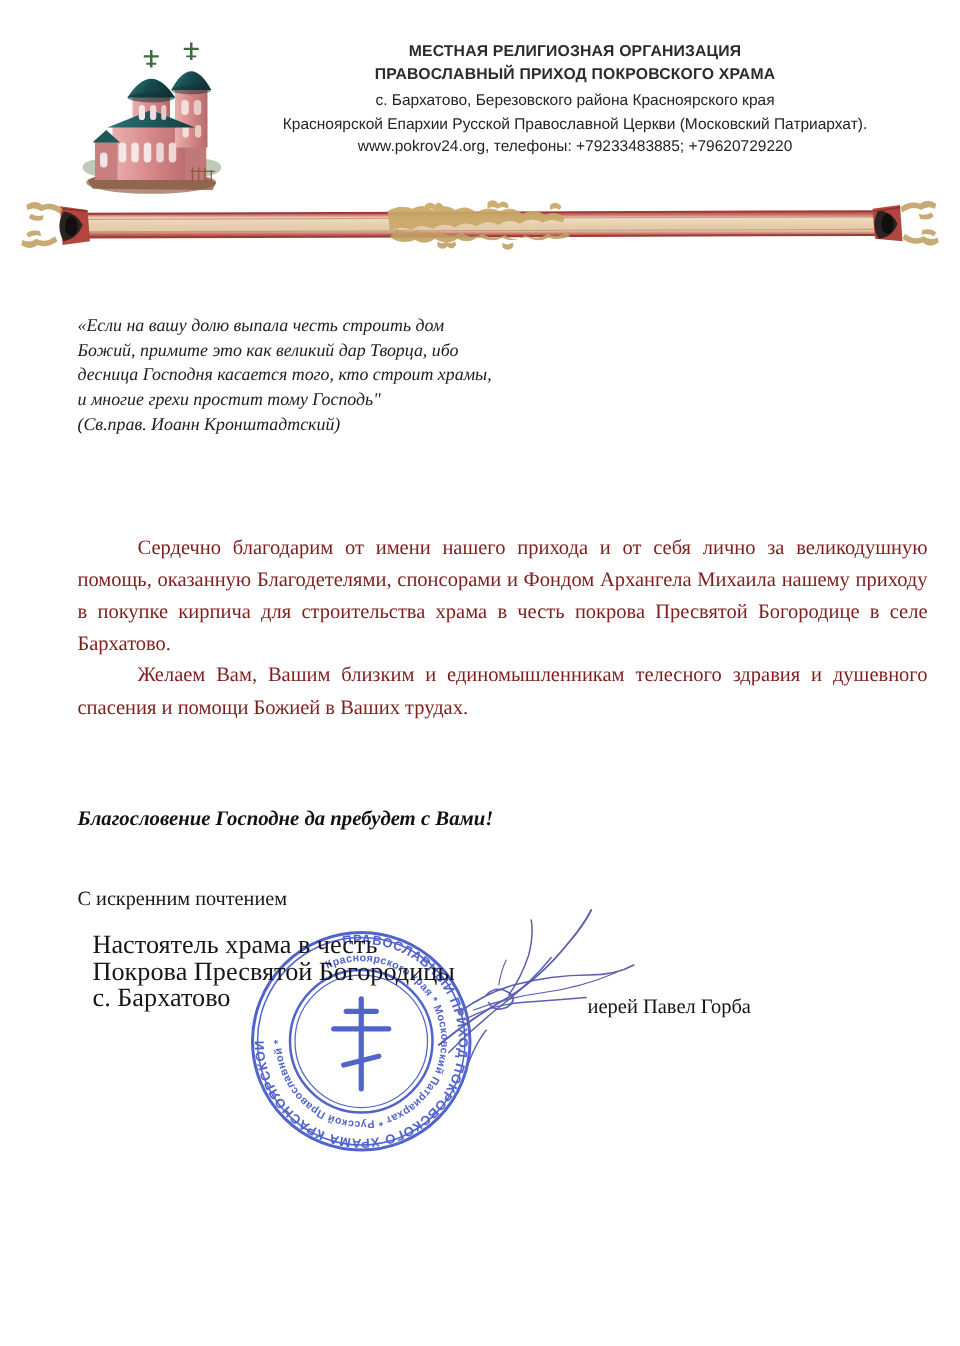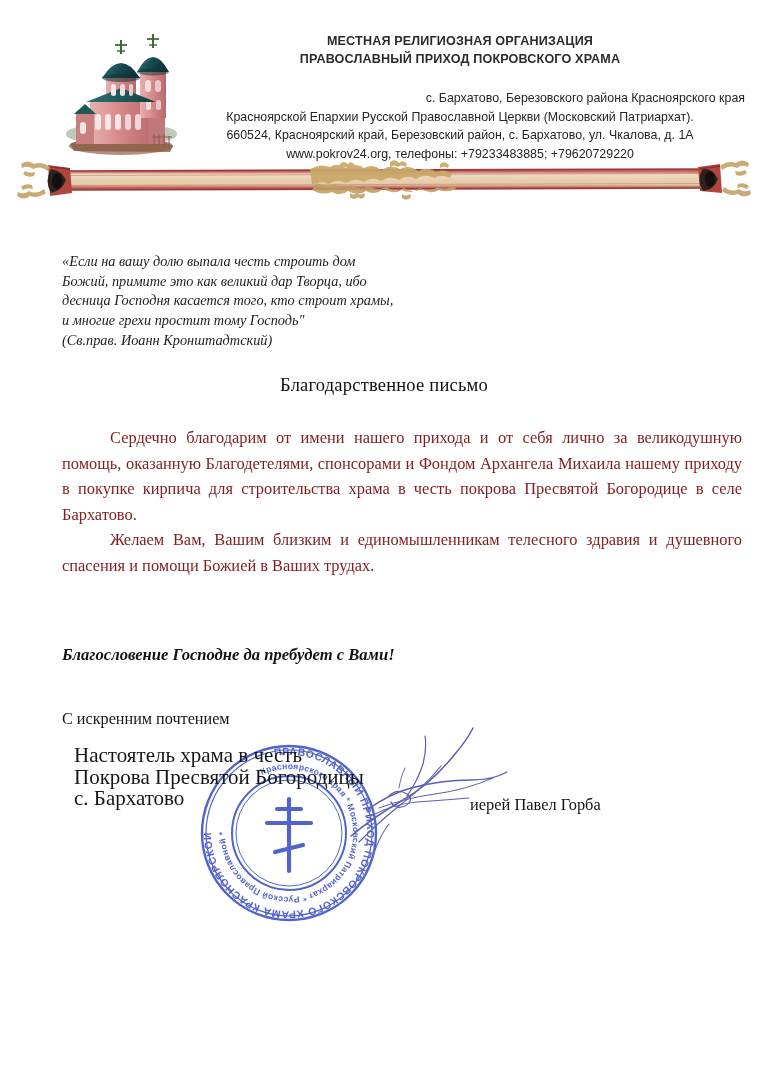--- a/index.html
+++ b/index.html
@@ -49,21 +49,21 @@
     line-height: 18px;
     white-space: nowrap;
   }
   .org-line-3, .org-line-4, .org-line-5, .org-line-6 {
     font-weight: normal;
     font-size: 12.4px;
     line-height: 18.5px;
     white-space: nowrap;
     color: #242424;
   }
-  .org-line-3 { margin-top: 21px; text-align: right; }
+  .org-line-3 { margin-top: 3px; }
 
   
   .divider {
     position: absolute;
     left: 10px;
     top: 155px;
     width: 748px;
     height: 46px;
   }
   .divider svg { display: block; }
@@ -269,21 +269,20 @@
         <path d="M14 82 L23 76 L31 82 Z" fill="#1d5a5a" opacity="0.9"></path>
         <rect x="18" y="92" width="6" height="12" rx="3" fill="#f2e2e2"></rect>
       </svg>
     </div>
 
     <div class="org-block">
       <div class="org-line-1">МЕСТНАЯ РЕЛИГИОЗНАЯ ОРГАНИЗАЦИЯ</div>
       <div class="org-line-2">ПРАВОСЛАВНЫЙ ПРИХОД ПОКРОВСКОГО ХРАМА</div>
       <div class="org-line-3">с. Бархатово, Березовского района Красноярского края</div>
       <div class="org-line-4">Красноярской Епархии Русской Православной Церкви (Московский Патриархат).</div>
-      <div class="org-line-5">660524, Красноярский край, Березовский район, с. Бархатово, ул. Чкалова, д. 1А</div>
       <div class="org-line-6">www.pokrov24.org, телефоны: +79233483885; +79620729220</div>
     </div>
   </div>
 
   <div class="divider">
     <svg width="748" height="46" viewBox="0 0 748 46" xmlns="http://www.w3.org/2000/svg">
       <defs>
         <linearGradient id="ribbonFill" x1="0" y1="0" x2="0" y2="1">
           <stop offset="0%" stop-color="#b2463f"></stop>
           <stop offset="14%" stop-color="#c9756c"></stop>
@@ -345,21 +344,20 @@
   </div>
 
   <div class="epigraph">
     <div>«Если на вашу долю выпала честь строить дом</div>
     <div>Божий, примите это как великий дар Творца, ибо</div>
     <div>десница Господня касается того, кто строит храмы,</div>
     <div>и многие грехи простит тому Господь"</div>
     <span class="attribution">(Св.прав. Иоанн Кронштадтский)</span>
   </div>
 
-  <div class="doc-title">Благодарственное письмо</div>
 
   <div class="body-block">
     <p class="body-para">Сердечно благодарим от имени нашего прихода   и от себя лично за великодушную помощь, оказанную Благодетелями, спонсорами и Фондом Архангела Михаила нашему приходу в покупке кирпича для строительства  храма в честь покрова Пресвятой Богородице в селе Бархатово.</p>
     <p class="body-para">Желаем Вам, Вашим близким и единомышленникам телесного здравия и душевного спасения и помощи Божией в Ваших трудах.</p>
   </div>
 
   <div class="blessing">Благословение Господне да пребудет с Вами!</div>
 
   <div class="closing">С искренним почтением</div>
 

